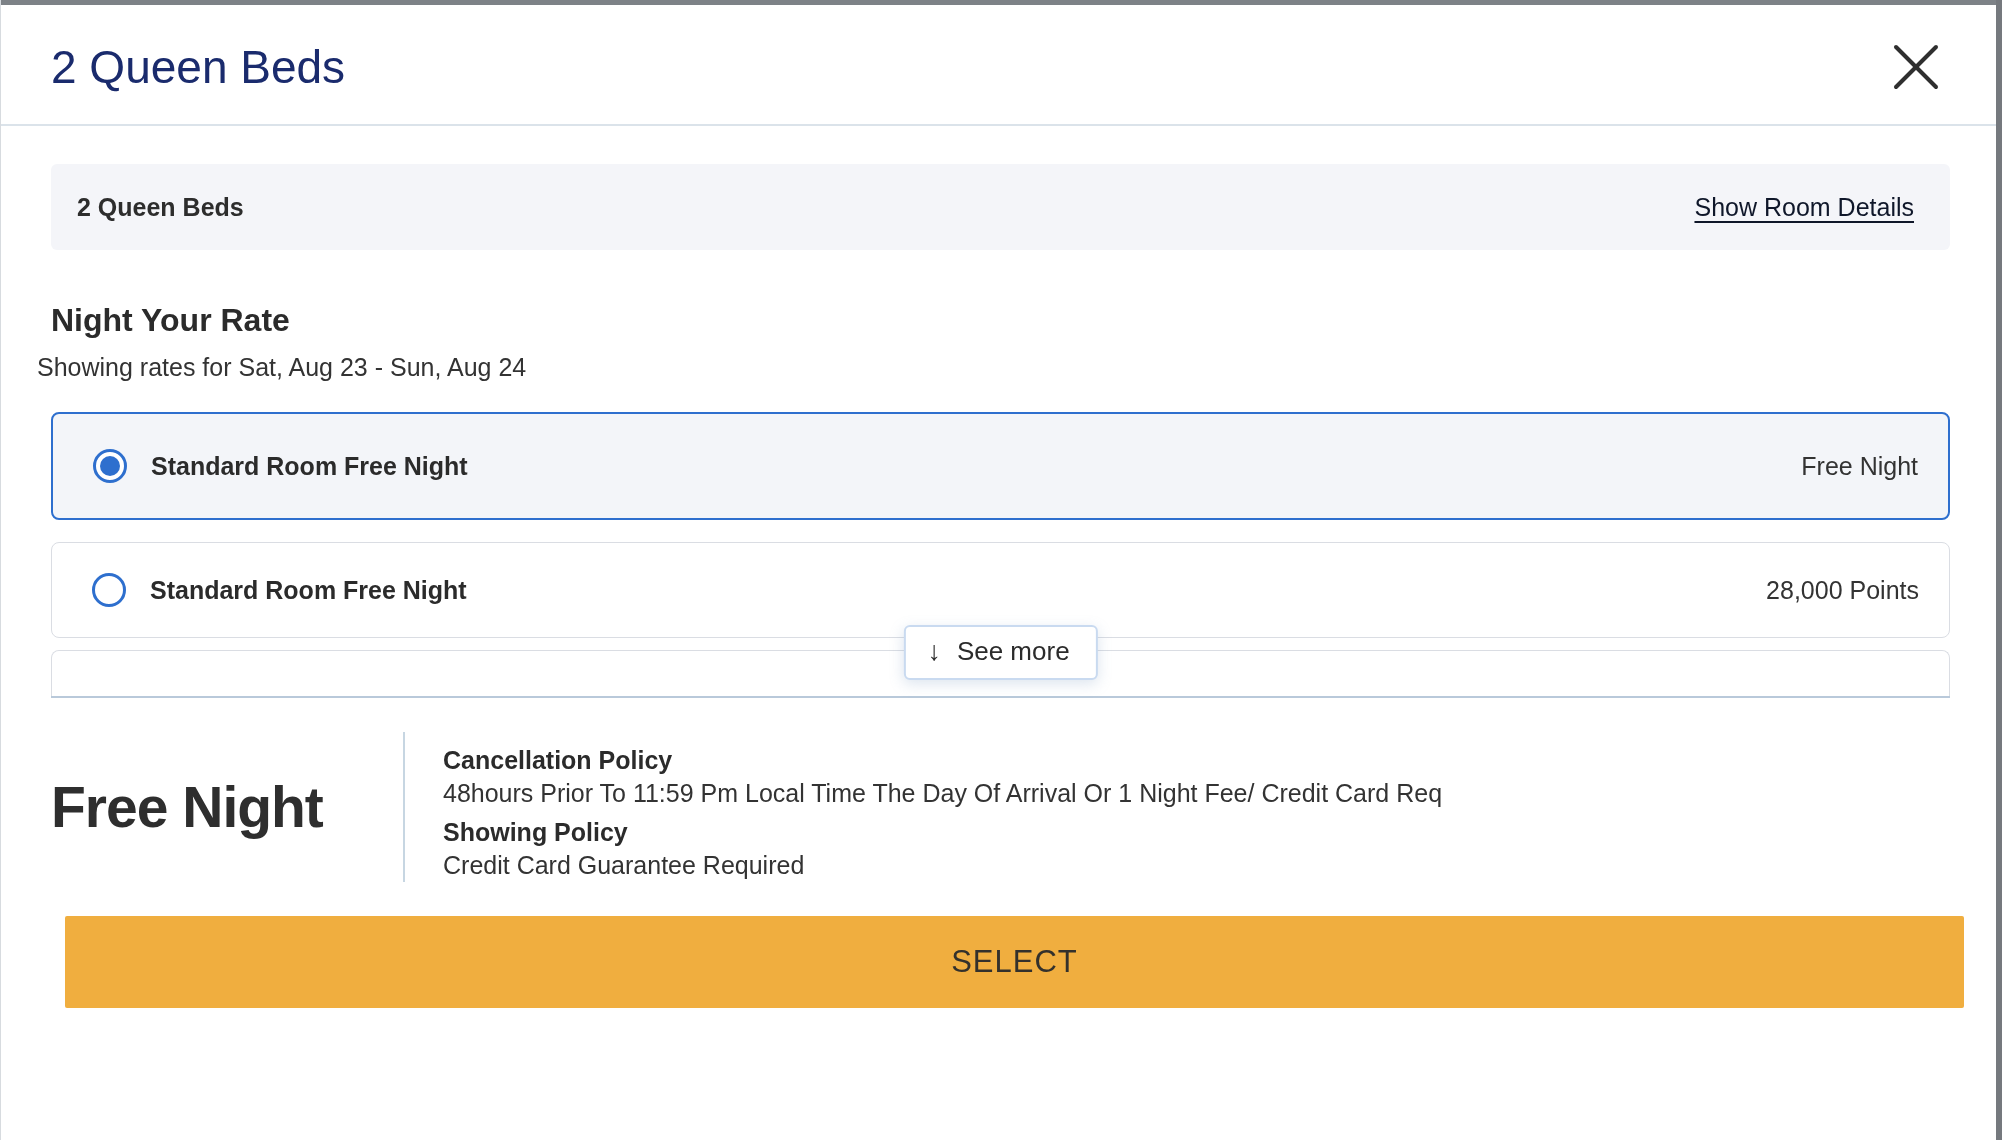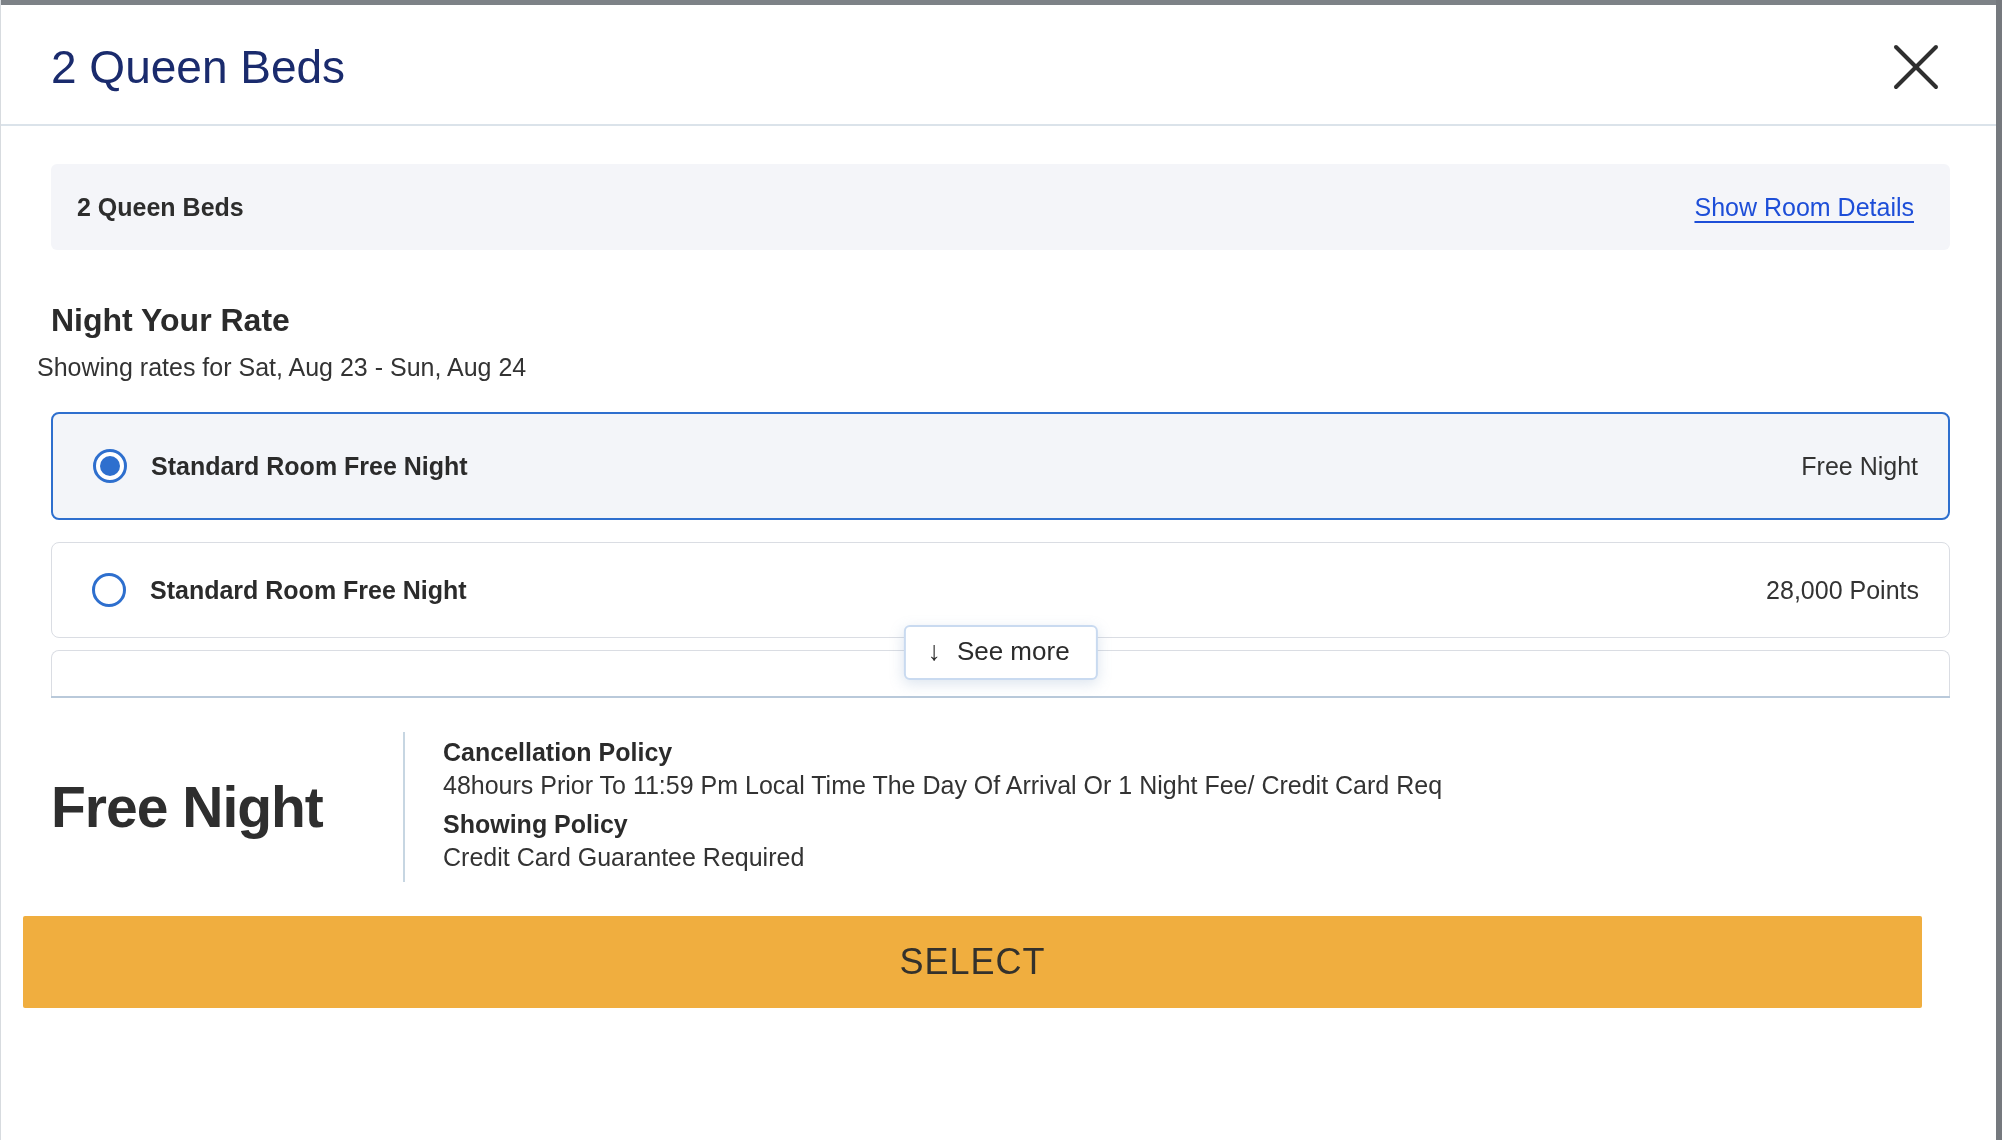--- a/index.html
+++ b/index.html
@@ -38,21 +38,21 @@
 
   
   .room-bar {
     margin: 38px 52px 0 50px;
     height: 86px; background: #f4f5f9; border-radius: 6px;
     display: flex; align-items: center; justify-content: space-between;
     padding: 0 36px 0 26px;
   }
   .room-name { font-size: 25px; font-weight: 700; color: #2d2d2d; }
   .room-details-link {
-    font-size: 25px; color: #1d4ed8; text-decoration: underline;
+    font-size: 25px; color: #0f172a; text-decoration: underline;
     text-underline-offset: 5px; cursor: pointer;
   }
 
   
   .rate-heading { margin: 52px 52px 0 50px; font-size: 32px; font-weight: 700; color: #2b2b2b; }
   .rate-subheading { margin: 14px 52px 0 36px; font-size: 25px; color: #333333; }
 
   
   .rows-wrap { position: relative; margin: 30px 52px 0 50px; }
   .rate-row {
@@ -108,24 +108,24 @@
     width: 352px; flex: none; display: flex; align-items: center;
     font-size: 57px; font-weight: 700; color: #2e2e2e; letter-spacing: -1px;
   }
   .summary-vrule { width: 2px; background: #c7d6e2; flex: none; }
   .summary-policies { padding: 2px 0 0 38px; display: flex; flex-direction: column; }
   .policy-title { font-size: 25px; font-weight: 700; color: #2b2b2b; margin-top: 10px; }
   .policy-text  { font-size: 25px; color: #333333; margin-top: 4px; }
 
   
   .select-btn {
-    display: block; margin: 34px 52px 0 22px; width: calc(100% - 102px);
+    display: block; margin: 34px 52px 0 64px; width: calc(100% - 102px);
     height: 92px; background: #f0ae3f; border: none; border-radius: 2px;
     font-family: "Liberation Sans", sans-serif;
-    font-size: 36px; color: #33312c; letter-spacing: 1px; cursor: pointer;
+    font-size: 31px; color: #33312c; letter-spacing: 1px; cursor: pointer;
   }
 </style>
 </head>
 <body>
 
 <div class="chrome-top"></div>
 <div class="chrome-right"></div>
 
 <header class="modal-header">
   <h1 class="modal-title">2 Queen Beds</h1>
@@ -177,20 +177,20 @@
     <span>See more</span>
   </button>
 </div>
 
 <hr class="section-divider">
 
 <div class="summary">
   <div class="summary-rate-name">Free Night</div>
   <div class="summary-vrule"></div>
   <div class="summary-policies">
-    <div class="policy-title" style="margin-top:4px">Cancellation Policy</div>
+    <div class="policy-title" style="margin-top:12px">Cancellation Policy</div>
     <div class="policy-text">48hours Prior To 11:59 Pm Local Time The Day Of Arrival Or 1 Night Fee/ Credit Card Req</div>
     <div class="policy-title">Showing Policy</div>
     <div class="policy-text">Credit Card Guarantee Required</div>
   </div>
 </div>
 
 <button class="select-btn">SELECT</button>
 
 </body></html>

